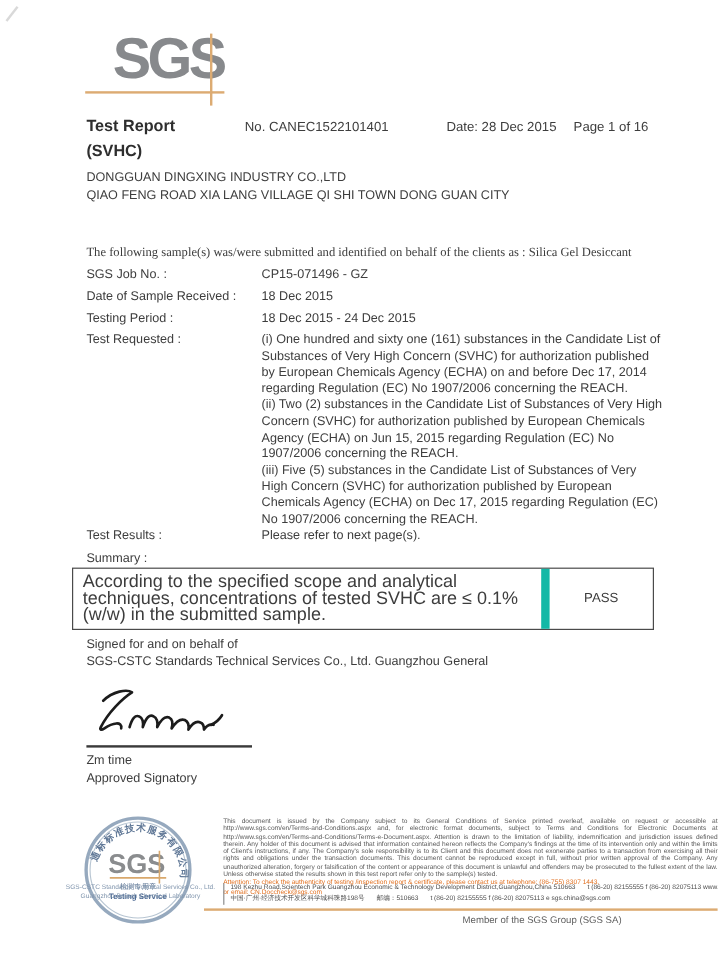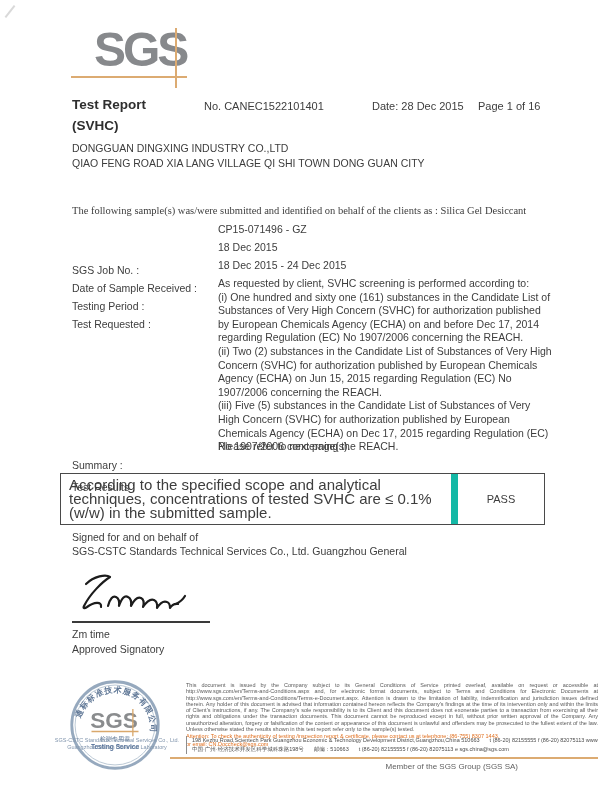--- a/index.html
+++ b/index.html
@@ -22,21 +22,21 @@
   .report-subtitle{left:72px;top:118px;font-size:13.5px;font-weight:bold;color:#2e2e2e;}
   .report-no{left:204px;top:100px;font-size:11px;color:#3d3d3d;}
   .report-date{left:372px;top:100px;font-size:11px;color:#3d3d3d;}
   .report-page{left:478px;top:100px;font-size:11px;color:#3d3d3d;}
 
   .client-name{left:72px;top:142px;font-size:10.5px;color:#3d3d3d;}
   .client-address{left:72px;top:157px;font-size:10.5px;color:#3d3d3d;}
 
   .intro-line{left:72px;top:205px;font-size:10.5px;color:#3d3d3d;font-family:Liberation Serif, serif;}
 
-  .field-label{left:72px;font-size:10.5px;color:#3d3d3d;margin-top:41px;}
+  .field-label{left:72px;font-size:10.5px;color:#3d3d3d;}
   .field-value{left:218px;font-size:10.5px;color:#3d3d3d;}
   .row1{top:223px;} .row2{top:241px;} .row3{top:259px;} .row4{top:277px;}
 
   .tr-paragraph{left:218px;top:277px;width:334px;font-size:10.5px;line-height:13.6px;color:#3d3d3d;}
   .tr-paragraph div{margin:0;}
 
   .results-row{top:440px;}
   .summary-label{left:72px;top:459px;font-size:10.5px;color:#3d3d3d;}
 
   
@@ -86,21 +86,20 @@
 <div class="abs field-value row1">CP15-071496 - GZ</div>
 
 <div class="abs field-label row2">Date of Sample Received :</div>
 <div class="abs field-value row2">18 Dec 2015</div>
 
 <div class="abs field-label row3">Testing Period :</div>
 <div class="abs field-value row3">18 Dec 2015 - 24 Dec 2015</div>
 
 <div class="abs field-label row4">Test Requested :</div>
 <div class="abs tr-paragraph">
-  <div>As requested by client, SVHC screening is performed according to:</div>
   <div>(i) One hundred and sixty one (161) substances in the Candidate List of Substances of Very High Concern (SVHC) for authorization published by European Chemicals Agency (ECHA) on and before Dec 17, 2014 regarding Regulation (EC) No 1907/2006 concerning the REACH.</div>
   <div>(ii) Two (2) substances in the Candidate List of Substances of Very High Concern (SVHC) for authorization published by European Chemicals Agency (ECHA) on Jun 15, 2015 regarding Regulation (EC) No 1907/2006 concerning the REACH.</div>
   <div>(iii) Five (5) substances in the Candidate List of Substances of Very High Concern (SVHC) for authorization published by European Chemicals Agency (ECHA) on Dec 17, 2015 regarding Regulation (EC) No 1907/2006 concerning the REACH.</div>
 </div>
 
 <div class="abs field-label results-row">Test Results :</div>
 <div class="abs field-value results-row">Please refer to next page(s).</div>
 
 <div class="abs summary-label">Summary :</div>
 <div class="abs summary-table">

